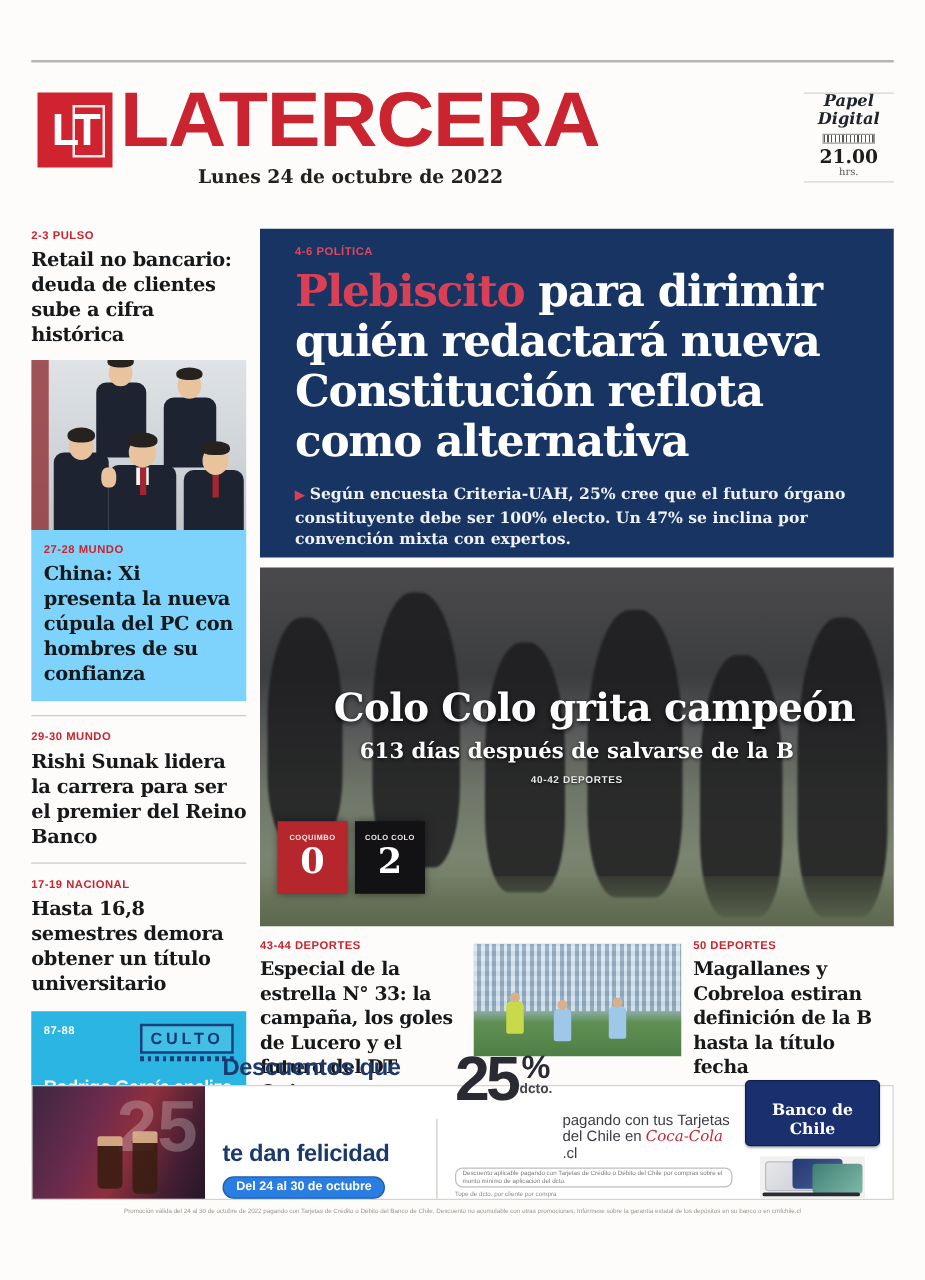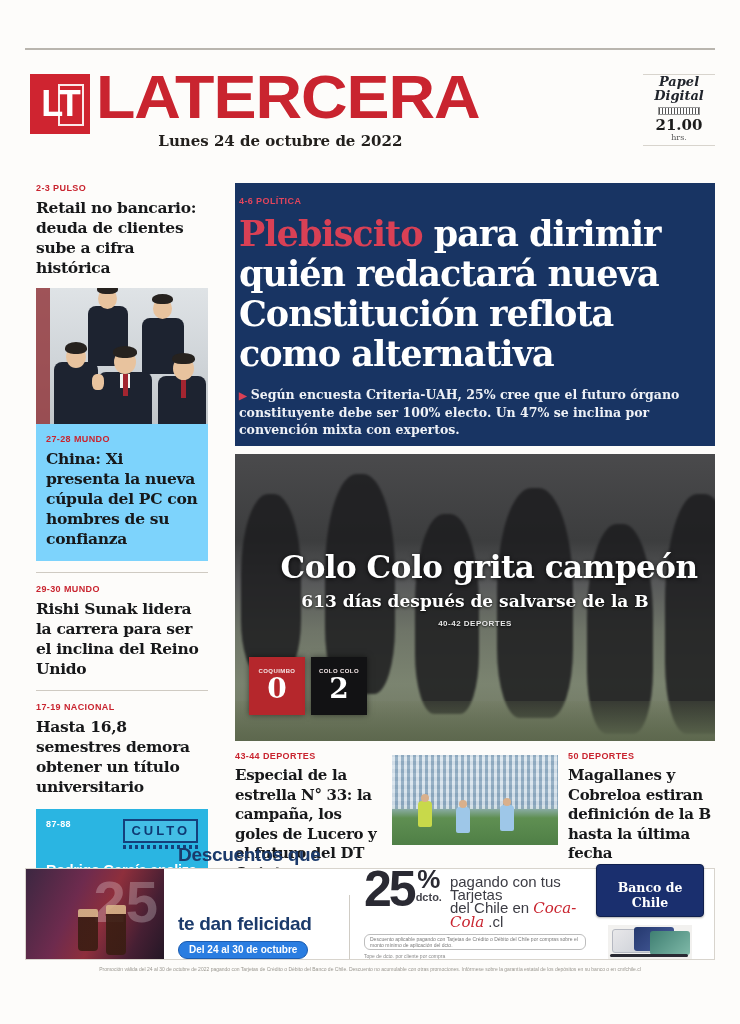--- a/index.html
+++ b/index.html
@@ -21,21 +21,21 @@
                 color:#c9242f; letter-spacing:-1px; transform:scaleX(1.04); transform-origin:left; }
   .mast-date { font-family:"DejaVu Serif", serif; font-weight:bold; font-size:15px; color:#23201d; margin-top:4px; }
   .edition-box { position:absolute; right:0; top:8px; width:72px; text-align:center; border-top:1px solid #d8d4cd; border-bottom:1px solid #d8d4cd; padding:0 0 3px; }
   .edition-name { font-family:"DejaVu Serif", serif; font-style:italic; font-weight:bold; font-size:13px; line-height:14px; color:#20242c; }
   .barcode { width:42px; height:8px; margin:4px auto 3px; border:1px solid #999;
              background:repeating-linear-gradient(90deg,#555 0 1px,#fff 1px 3px); }
   .edition-time { font-family:"DejaVu Serif", serif; font-weight:bold; font-size:15px; color:#1c1c1c; line-height:15px; }
   .edition-unit { font-family:"DejaVu Serif", serif; font-size:8px; color:#555; }
 
   
-  .content { position:absolute; left:36px; right:25px; top:183px; height:679px; display:flex;gap:16px; }
+  .content { position:absolute; left:25px; right:25px; top:183px; height:679px; display:flex; }
   .rail { width:172px; margin-right:11px; }
   .maincol { flex:1; }
 
   .kicker { font-size:9px; font-weight:bold; color:#c9242f; letter-spacing:.4px; margin-bottom:5px; }
   .rail h2 { font-family:"DejaVu Serif", serif; font-weight:bold; font-size:15.5px; line-height:20px; color:#17181a; letter-spacing:-.3px; }
   .rail-sep { border:none; border-top:1px solid #cfcac2; margin:11px 0; }
 
   
   .photo-xi { position:relative; width:100%; height:136px; margin-top:10px; overflow:hidden;
               background:linear-gradient(180deg,#dfe3e6 0%,#cfd4d8 55%,#c2c6c9 100%); }
@@ -52,21 +52,21 @@
   
   .culto { background:#2ab5e2; padding:10px 10px 12px; margin-top:12px; height:122px; }
   .culto-top { display:flex; justify-content:space-between; align-items:flex-start; }
   .culto-kicker { font-size:9px; font-weight:bold; color:#fff; letter-spacing:.4px; }
   .culto-logo { border:2px solid #14407c; padding:2px 6px 3px; color:#0e3a74; font-weight:bold; font-size:13px; letter-spacing:3px;
                 background:rgba(255,255,255,.12); }
   .culto-zig { height:4px; margin-top:2px; background:repeating-linear-gradient(90deg,#14407c 0 3px,transparent 3px 6px); }
   .culto h2 { font-family:"Liberation Sans", sans-serif; font-weight:bold; font-size:14.5px; line-height:18px; color:#ffffff; margin-top:12px; }
 
   
-  .lead { background:#183463; padding:13px 4px 14px; height:263px; }
+  .lead { background:#183463; padding:13px 28px 14px; height:263px; }
   .lead .kicker { color:#e2455c; margin-bottom:8px; }
   .lead h1 { font-family:"DejaVu Serif", serif; font-weight:bold; font-size:35px; line-height:40px; letter-spacing:-1px; color:#ffffff; }
   .lead h1 .accent { color:#d94055; }
   .deck { margin-top:12px; font-family:"DejaVu Serif", serif; font-weight:bold; font-size:12.5px; line-height:17px; color:#eef1f6; }
   .deck .bullet { color:#d94055; font-family:"Liberation Sans", sans-serif; font-size:10px; margin-right:4px; }
 
   
   .bigphoto { position:relative; height:287px; margin-top:8px; overflow:hidden;
               background:linear-gradient(180deg,#4a4a4c 0%,#3c3d3e 30%,#58595a 45%,#6f7568 62%,#7b8470 80%,#6e765f 100%); }
   .blob { position:absolute; background:#1d1d1f; border-radius:45% 45% 30% 30%; opacity:.85; filter:blur(1px); }
@@ -105,21 +105,21 @@
   .ad-promo .t { font-size:19px; line-height:21px; font-weight:bold; color:#1b3a6b; letter-spacing:-.3px;margin-top:48px; }
   .ad-badge { display:inline-block; margin-top:7px; background:#2a7de1; border:1px solid #1b5cb0; color:#fff; font-weight:bold;
               font-size:10px; padding:2px 10px 3px; border-radius:9px; }
   .ad-div { width:1px; height:64px; background:#d0ccc5; }
   .ad-discount { flex:1; padding:4px 10px 0 14px; }
   .disc-top { display:flex; align-items:flex-start; }
   .disc-num { font-size:50px; font-weight:bold; color:#2a2a33; line-height:44px; letter-spacing:-3px; }
   .disc-pctcol { display:flex; flex-direction:column; align-items:center; margin-left:2px; }
   .disc-pct { font-size:26px; font-weight:bold; color:#2a2a33; line-height:24px; }
   .disc-lbl { font-size:11px; font-weight:bold; color:#44444c; }
-  .disc-copy { margin-left:8px; font-size:15px; line-height:13px; color:#3c3c44; padding-top:8px; }
+  .disc-copy { margin-left:8px; font-size:12px; line-height:13px; color:#3c3c44; padding-top:8px;margin-top:41px; }
   .cola { color:#c9242f; font-family:"DejaVu Serif", serif; font-style:italic; font-weight:normal; }
   .fineprint1 { margin-top:5px; font-size:5px; color:#7a7a7a; border:1px solid #bdbdbd; border-radius:6px; padding:1px 5px; display:inline-block; }
   .fineprint2 { margin-top:2px; font-size:5px; color:#8a8a8a; }
   .ad-bank { width:118px; padding-right:10px; text-align:center; }
   .bank-logo { background:#1a2f6e; border:1px solid #10204e; border-radius:4px; color:#fff; font-family:"DejaVu Serif", serif;
                font-weight:bold; font-size:12.5px; padding:15px 4px 6px; box-shadow:0 1px 2px rgba(0,0,0,.3); }
   .bank-cards { position:relative; width:84px; height:34px; margin:8px auto 0; background:#f2f1ef; }
   .card { position:absolute; width:40px; height:24px; border-radius:3px; }
   .card1 { left:4px; top:4px; background:linear-gradient(135deg,#e8e8ea,#c9ccd4); border:1px solid #b6b9c2; }
   .card2 { left:26px; top:2px; background:linear-gradient(135deg,#24386e,#4a5f9e); }
@@ -193,21 +193,21 @@
 
       <section class="graybox">
         <div class="kicker">27-28 MUNDO</div>
         <h2>China: Xi presenta la nueva cúpula del PC con hombres de su confianza</h2>
       </section>
 
       <hr class="rail-sep">
 
       <section>
         <div class="kicker">29-30 MUNDO</div>
-        <h2>Rishi Sunak lidera la carrera para ser el inclina del Reino Unido</h2>
+        <h2>Rishi Sunak lidera la carrera para ser el premier del Reino Banco</h2>
       </section>
 
       <hr class="rail-sep">
 
       <section>
         <div class="kicker">17-19 NACIONAL</div>
         <h2>Hasta 16,8 semestres demora obtener un título universitario</h2>
       </section>
 
       <section class="culto">
@@ -261,21 +261,21 @@
           <h2>Especial de la estrella N° 33: la campaña, los goles de Lucero y el futuro del DT Quinteros</h2>
         </section>
         <figure class="brphoto">
           <div class="crowd"></div>
           <div class="player referee" style="left:26px; bottom:18px;"></div>
           <div class="player" style="left:64px; bottom:12px;"></div>
           <div class="player" style="left:108px; bottom:14px;"></div>
         </figure>
         <section class="brcell">
           <div class="kicker">50 DEPORTES</div>
-          <h2>Magallanes y Cobreloa estiran definición de la B hasta la última fecha</h2>
+          <h2>Magallanes y Cobreloa estiran definición de la B hasta la título fecha</h2>
         </section>
       </div>
     </main>
   </div>
 
   <div class="ad">
     <div class="ad-img">
       <div class="wm">25</div>
       <div class="glass" style="left:52px;"></div>
       <div class="glass" style="left:80px; height:50px; bottom:4px;"></div>

